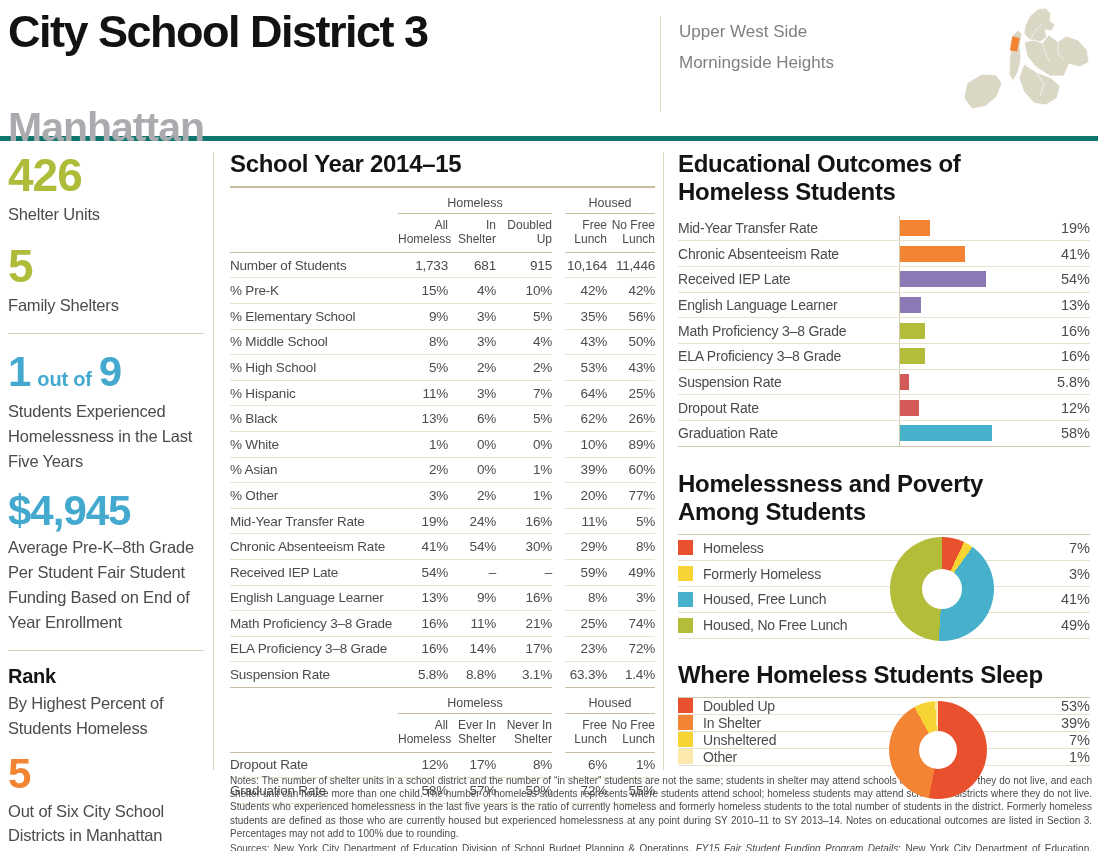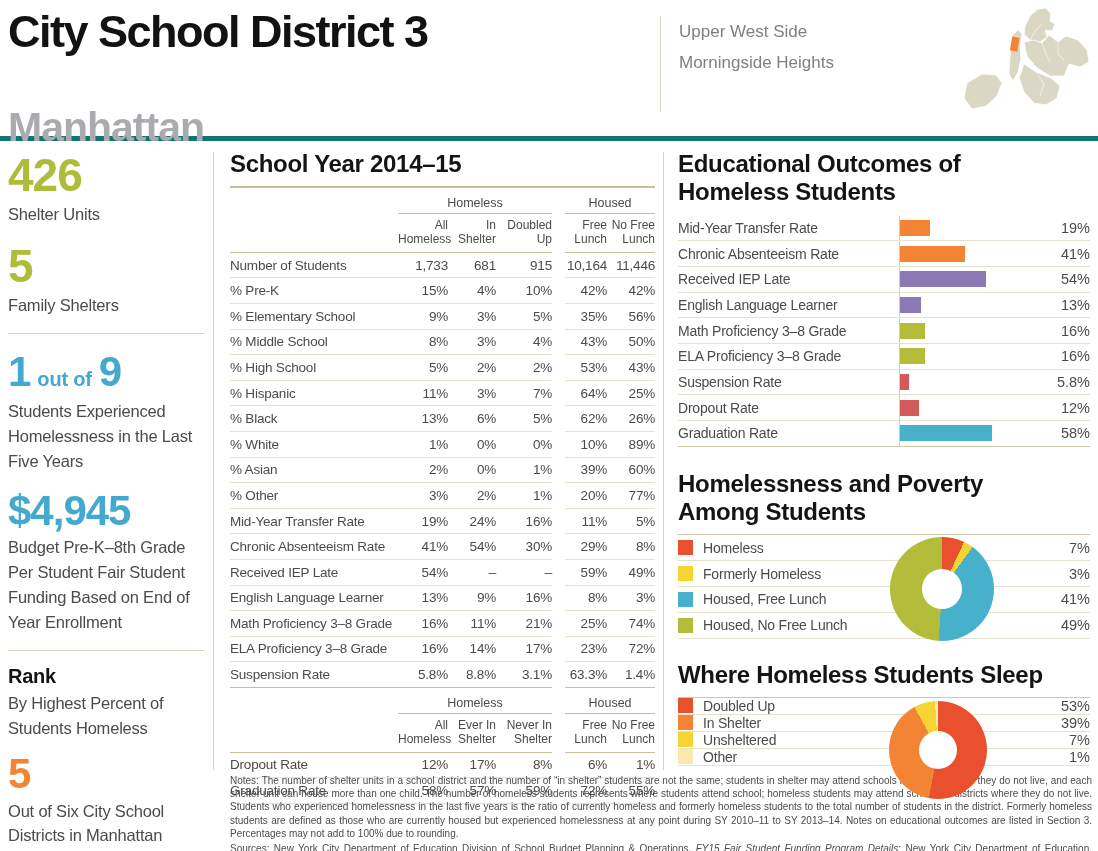--- a/index.html
+++ b/index.html
@@ -129,21 +129,21 @@
   <div class="stat">
     <div class="ratio">
       <span class="big">1</span>
       <span class="mid">out of</span>
       <span class="big">9</span>
     </div>
     <div class="stat-label">Students Experienced Homelessness in the Last Five Years</div>
   </div>
   <div class="stat">
     <div class="stat-num blue" style="font-size:42px;">$4,945</div>
-    <div class="stat-label">Budget Pre-K–8th Grade Per Student Fair Student Funding Based on End of Year Enrollment</div>
+    <div class="stat-label">Average Pre-K–8th Grade Per Student Fair Student Funding Based on End of Year Enrollment</div>
   </div>
   <div class="s-div"></div>
   <div class="rank-h">Rank</div>
   <div class="stat-label" style="margin-bottom:12px;">By Highest Percent of Students Homeless</div>
   <div class="stat">
     <div class="stat-num orange" style="font-size:42px;">5</div>
     <div class="stat-label">Out of Six City School Districts in Manhattan</div>
   </div>
 
 </div>

